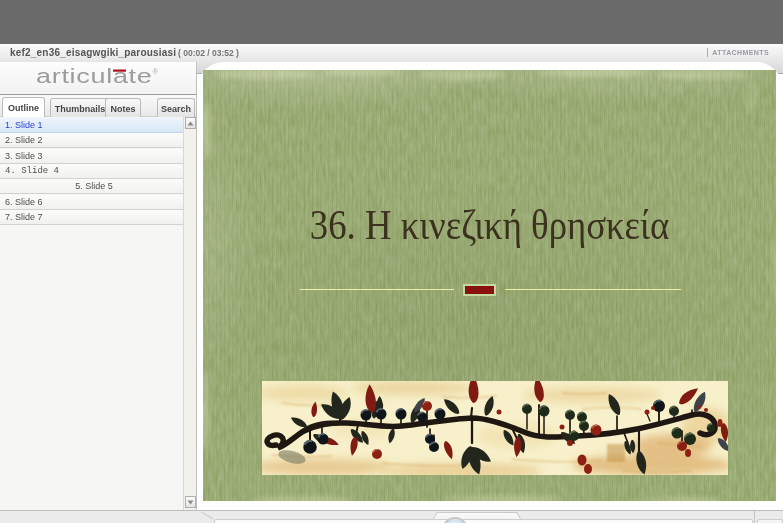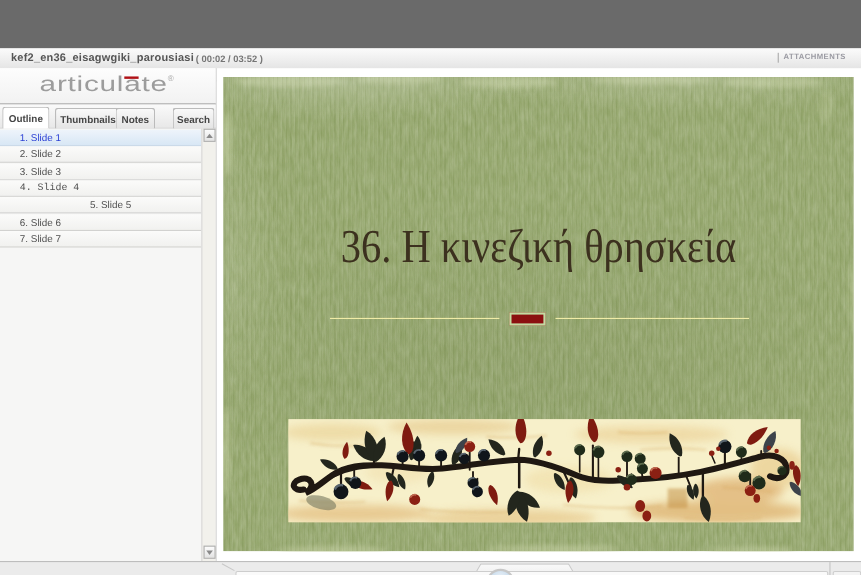--- a/index.html
+++ b/index.html
@@ -12,27 +12,27 @@
 #tb-att { right:14px; top:5px; font-size:7px; font-weight:bold; color:#9a9aa2; letter-spacing:0.4px; }
 #tb-pipe { left:707px; top:4px; width:1px; height:9px; background:#aaa; }
 
 #sidebar { left:0; top:62px; width:197px; height:448px; background:#f7f7f7; border-right:1px solid #c0c0c0; }
 #logoarea { left:0; top:0; width:196px; height:33px; background:linear-gradient(#fdfdfd,#f2f2f2); border-bottom:1px solid #9a9a9a; }
 #logo { width:130px; height:33px; }
 #tabs { left:0; top:33px; width:196px; height:22px; background:linear-gradient(#fafafa,#e8e8e8); border-bottom:1px solid #cfcfcf; }
 .tab { position:absolute; top:3px; height:19px; font-size:9px; font-weight:bold; color:#454545; text-align:center; line-height:20px; background:linear-gradient(#f9f9f9,#e4e4e4); border:1px solid #bbbbbb; border-bottom:none; border-radius:3px 3px 0 0; }
 .tab.active { background:#fff; top:2px; height:20px; }
 #list { left:0; top:55px; width:183px; height:393px; background:#f6f6f5; }
-.row { position:absolute; left:0; width:183px; height:15px; border-bottom:1px solid #d2d2d0; background:linear-gradient(#fbfbfa,#f1f1ef); font-size:9px; color:#505050; line-height:15px; padding-left:18px; }
+.row { position:absolute; left:0; width:183px; height:15px; border-bottom:1px solid #d2d2d0; background:linear-gradient(#fbfbfa,#f1f1ef); font-size:9px; color:#505050; line-height:15px; padding-left:5px; }
 .row.sel { background:linear-gradient(#eef4fb,#d8e7f5); color:#2a3fd4; border-bottom:1px solid #c2d4e6; }
 #sbar { left:183px; top:55px; width:13px; height:393px; background:#f2f1ec; border-left:1px solid #d8d8d8; }
 .sbtn { position:absolute; left:1px; width:11px; height:12px; background:linear-gradient(#fcfcfc,#e3e3e3); border:1px solid #aeaeae; }
 .sbtn svg { display:block; margin:3px auto 0; }
 
-#content { left:197px; top:62px; width:586px; height:448px; background:#ffffff; }
+#content { left:197px; top:62px; width:586px; height:448px; background:#ffffff;border-radius:27px; }
 #slide { left:6px; top:8px; width:573px; height:431px; background:#92a56a; overflow:hidden; }
 #slidetex { left:0; top:0; width:573px; height:431px; }
 #slidetex2 { left:0; top:0; width:573px; height:431px;
   background:
     repeating-linear-gradient(90deg, rgba(255,255,255,0.05) 0 1px, rgba(60,70,30,0.04) 1px 2px, rgba(255,255,255,0.02) 2px 4px),
     radial-gradient(ellipse 260px 50px at 20% 1%, rgba(255,255,255,0.20), rgba(255,255,255,0) 70%),
     radial-gradient(ellipse 300px 45px at 72% 0%, rgba(255,255,255,0.16), rgba(255,255,255,0) 70%),
     radial-gradient(ellipse 80px 200px at 0% 40%, rgba(255,255,255,0.10), rgba(255,255,255,0) 70%),
     radial-gradient(ellipse 500px 220px at 50% 62%, rgba(20,30,0,0.05), rgba(0,0,0,0) 70%);
 }

